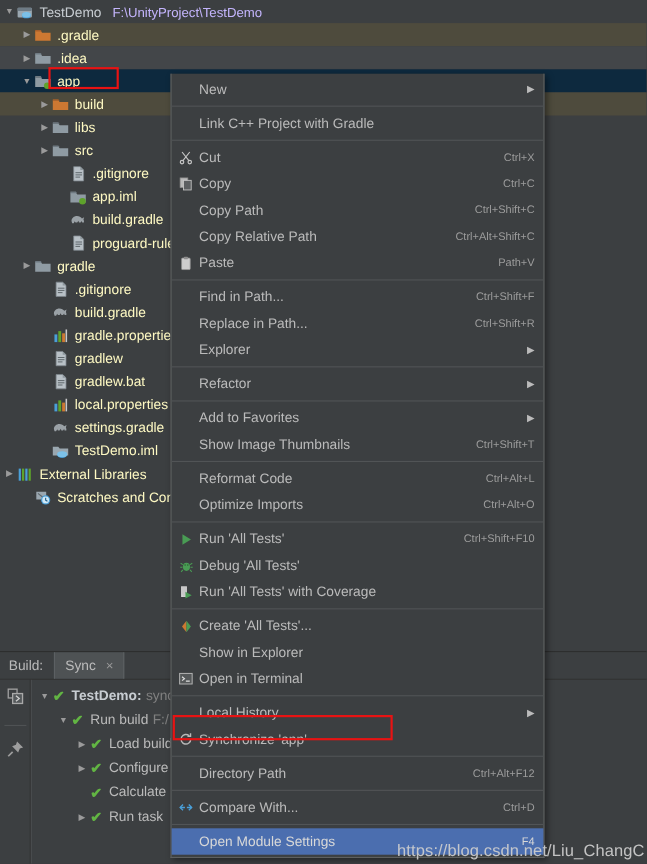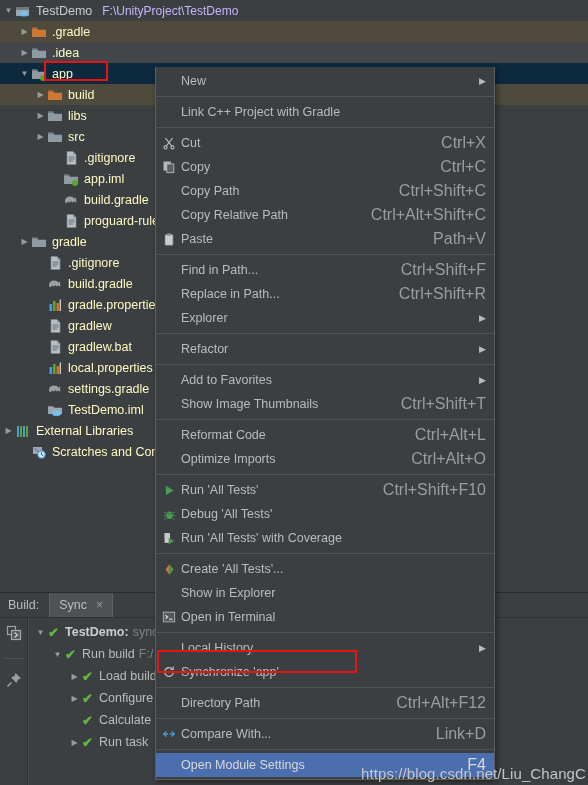--- a/index.html
+++ b/index.html
@@ -80,21 +80,21 @@
     font-size: 12.5px;
     color: #bbbbbb;
     white-space: nowrap;
   }
   .mi .micon {
     width: 18px; min-width: 18px; height: 16px;
     margin-right: 3px;
     display: flex; align-items: center; justify-content: center;
   }
   .mi .mlabel { flex: 1 1 auto; color: #bbbbbb; }
-  .mi .mkey { color: #9c9c9c; font-size: 16px; margin-left: 12px; text-align: center; }
+  .mi .mkey { color: #9c9c9c; font-size: 10px; margin-left: 12px; text-align: center; }
   .mi .msub {
     margin-left: 10px; color: #bbbbbb; font-size: 9px;
     width: 8px; text-align: right;
   }
   .sep { height: 1px; background: #515456; margin: 3px 0; }
   .mi.highlight { background: #4b6eaf; }
   .mi.highlight .mlabel, .mi.highlight .mkey { color: #d8d8d8; }
 
   
   .redbox {
@@ -595,21 +595,21 @@
         </div>
         <div class="sep"></div>
         <div class="mi">
           <span class="micon">
             <svg width="14" height="14" viewBox="0 0 16 16">
               <path d="M2 8h5M9 8h5" stroke="#4a9fd8" stroke-width="1.6"></path>
               <path d="M5 5L2 8l3 3M11 5l3 3-3 3" fill="none" stroke="#4a9fd8" stroke-width="1.4"></path>
             </svg>
           </span>
           <span class="mlabel">Compare With...</span>
-          <span class="mkey">Link+D</span>
+          <span class="mkey">Ctrl+D</span>
         </div>
         <div class="sep"></div>
         <div class="mi highlight">
           <span class="micon"></span>
           <span class="mlabel">Open Module Settings</span>
           <span class="mkey">F4</span>
         </div>
       </div>
   </div>
 

